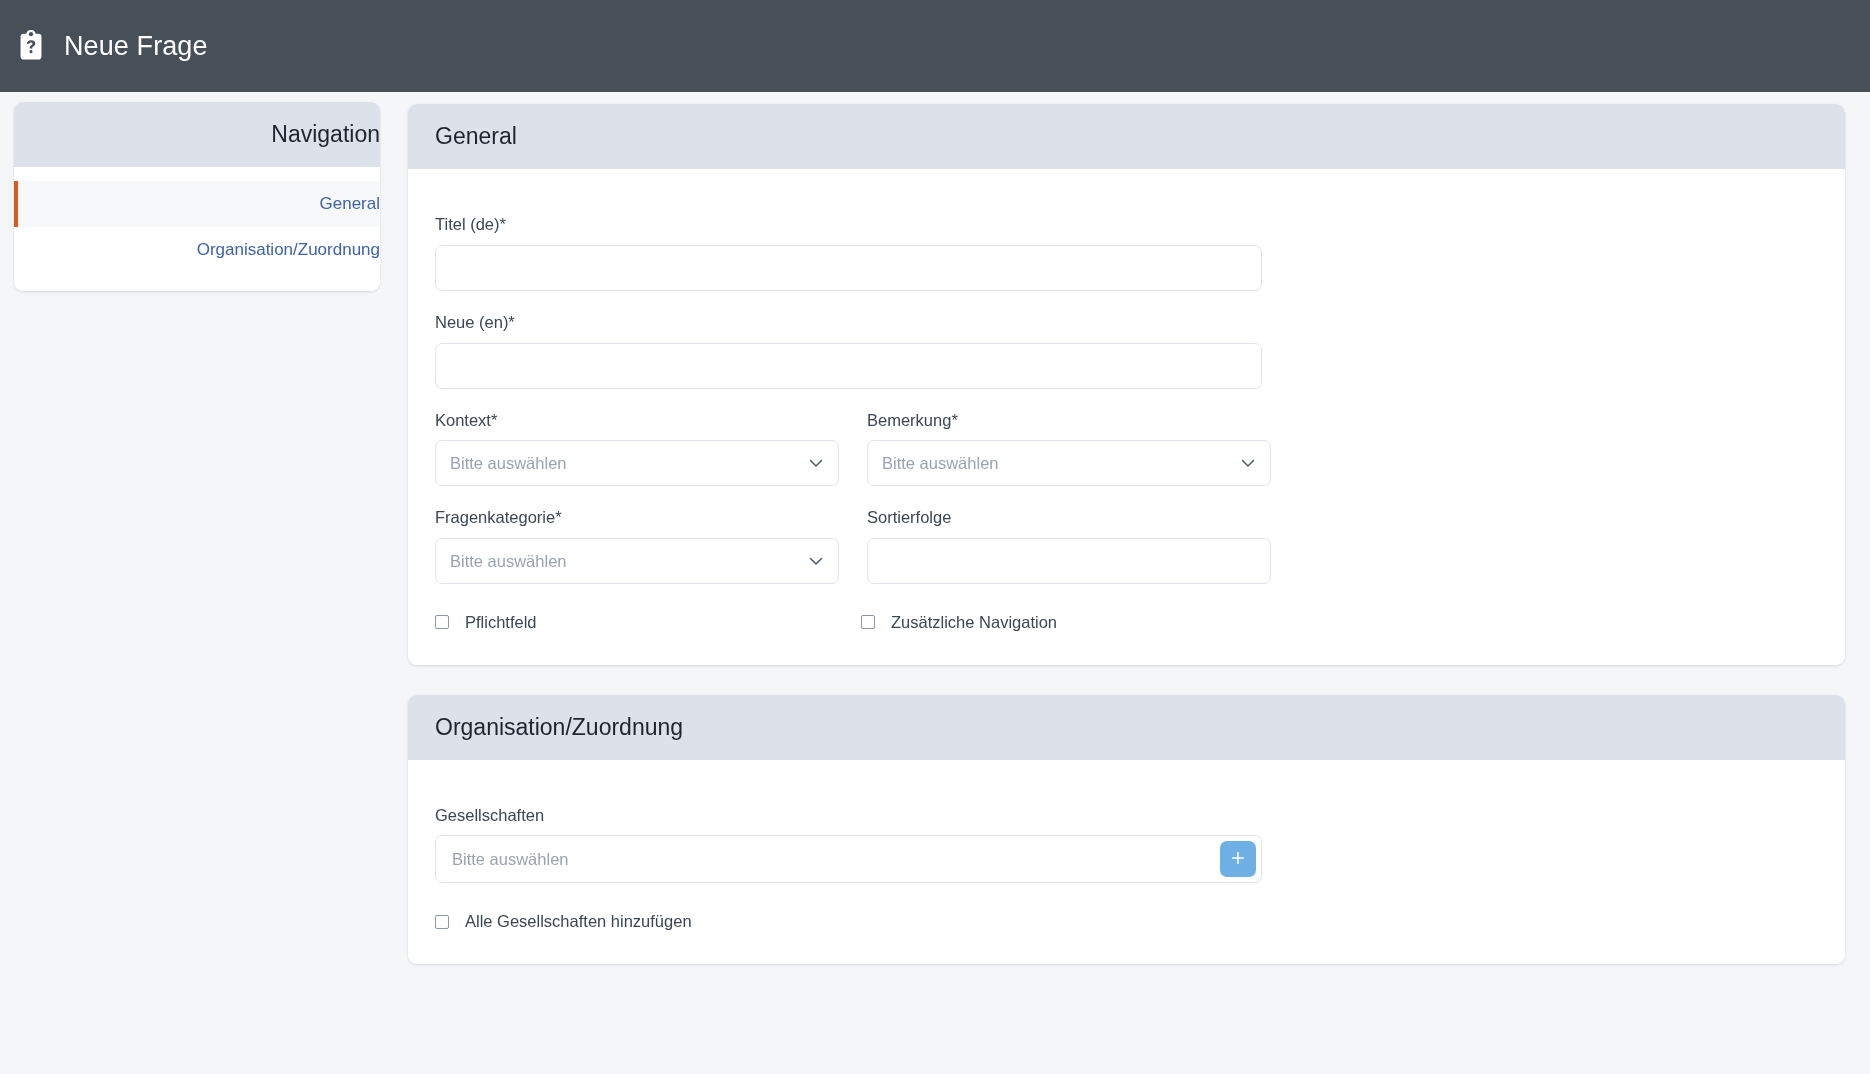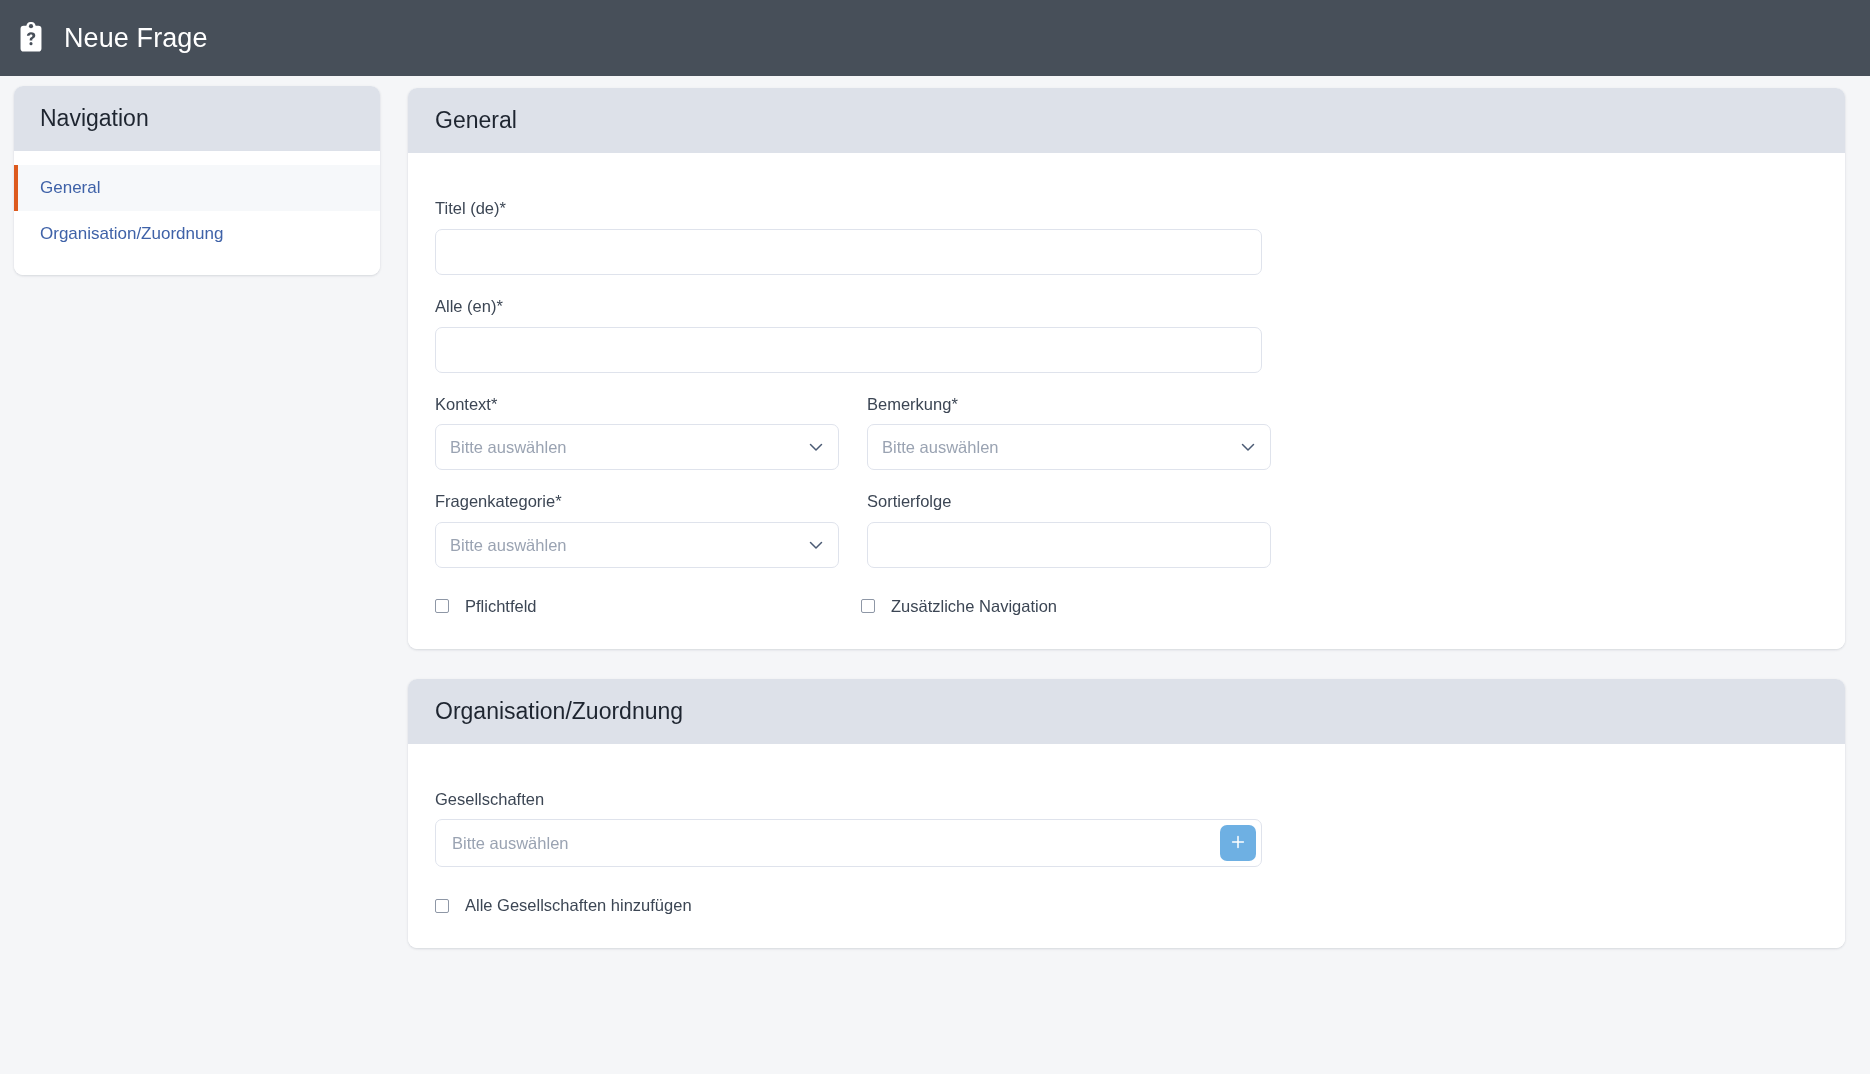--- a/index.html
+++ b/index.html
@@ -10,21 +10,21 @@
     width: 1870px;
     height: 1074px;
     overflow: hidden;
     background: #f5f6f8;
     font-family: "Liberation Sans", sans-serif;
     -webkit-font-smoothing: antialiased;
   }
 
   
   .appbar {
-    height: 76px;
+    height: 92px;
     background: #474f59;
     display: flex;
     align-items: center;
     padding: 0 4px 0 14px;
     position: relative;
     z-index: 5;
   }
   .appbar-icon {
     width: 34px;
     height: 34px;
@@ -54,20 +54,21 @@
 
   
   .nav-card {
     width: 366px;
     flex: 0 0 366px;
     background: #ffffff;
     border-radius: 9px;
     box-shadow: 0 1px 3px rgba(40,50,70,.10), 0 1px 2px rgba(40,50,70,.06);
     overflow: hidden;
     margin-top: -2px;
+    text-align: right;
   }
   .nav-header {
     background: #dde1e9;
     padding: 21px 0 21px 26px;
     font-size: 23px;
     color: #1e2530;
     font-weight: 400;
     line-height: 1;
   }
   .nav-list { padding: 14px 0 18px 0; background:#fff; }
@@ -290,21 +291,21 @@
     <section class="card">
       <div class="card-header">General</div>
       <div class="card-body">
 
         <div class="field">
           <label class="field-label">Titel (de)*</label>
           <input class="text-input" type="text" placeholder="" style="">
         </div>
 
         <div class="field">
-          <label class="field-label">Alle (en)*</label>
+          <label class="field-label">Neue (en)*</label>
           <input class="text-input" type="text" placeholder="" style="">
         </div>
 
         <div class="row-2">
           <div class="col">
             <label class="field-label">Kontext*</label>
             <div class="select-wrap">
               <div class="select-box">
                 <span>Bitte auswählen</span>
               </div>

